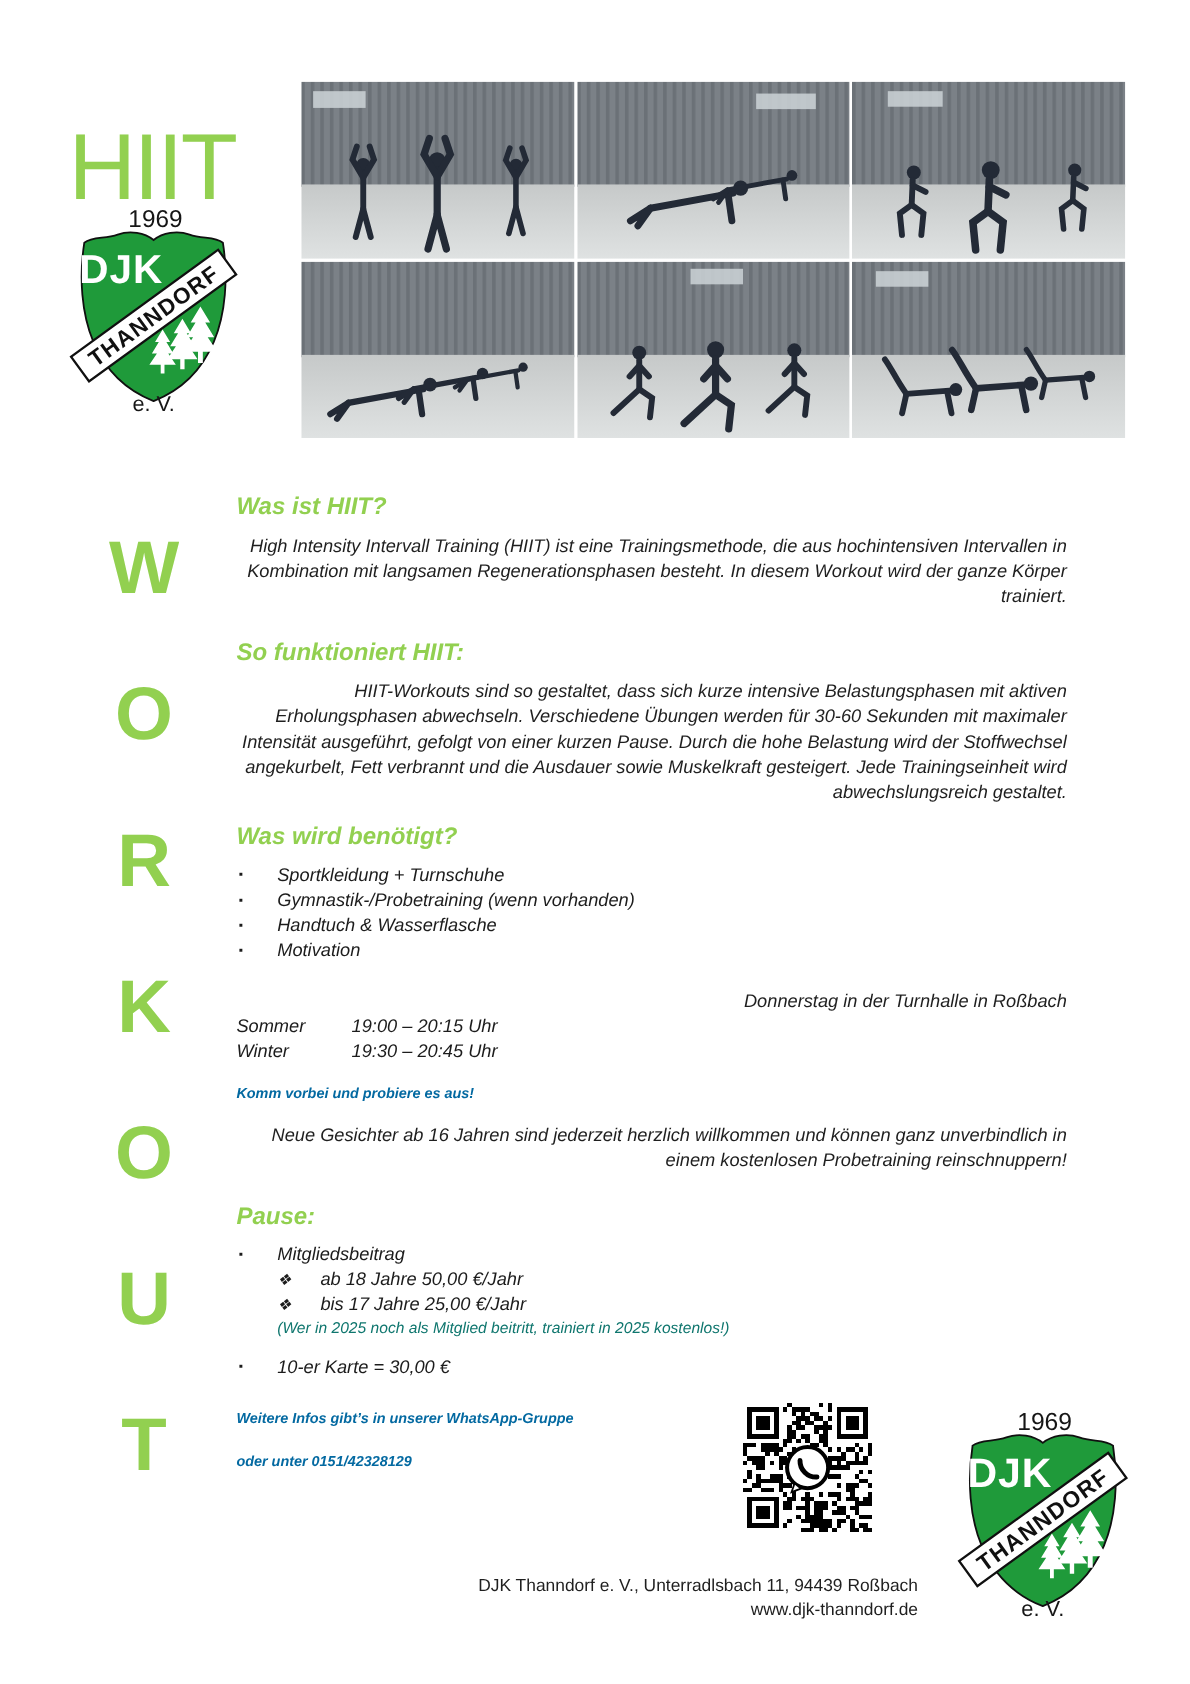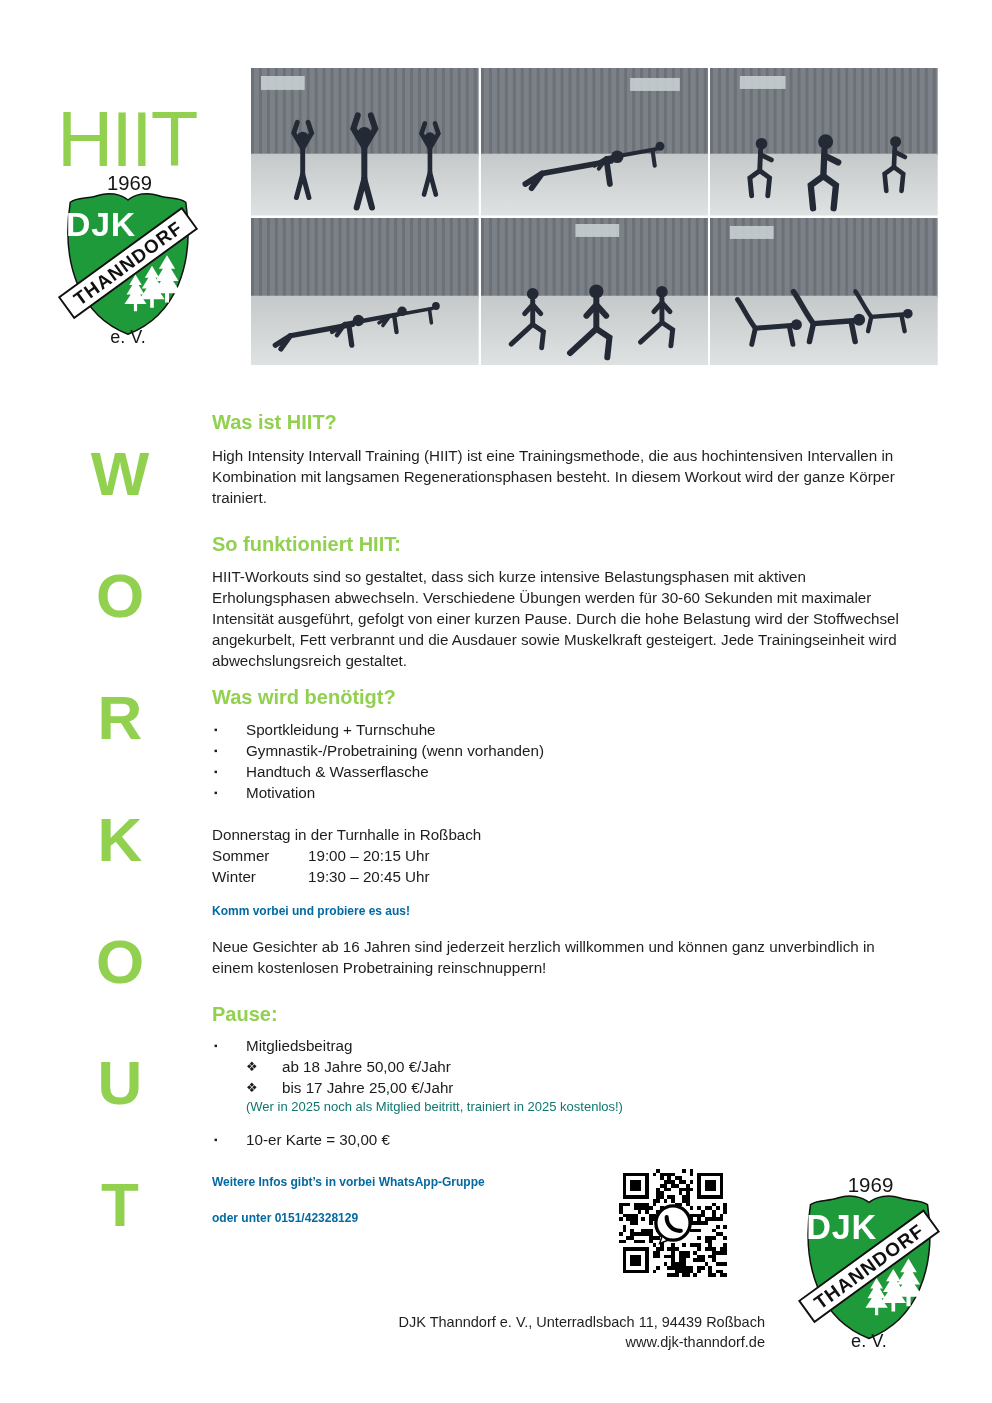--- a/index.html
+++ b/index.html
@@ -26,23 +26,23 @@
   .lg-ev     { font-size:24px; fill:#161616; }
   svg text { font-family:"Liberation Sans", sans-serif; }
 
   
   .collage { position:absolute; left:251px; top:68px; width:687px; height:297px;
              display:grid; grid-template-columns:1fr 1fr 1fr; grid-template-rows:1fr 1fr; gap:2px; }
   .photo { width:100%; height:100%; overflow:hidden; }
   .photo svg { width:100%; height:100%; display:block; }
 
   
-  .content { position:absolute; left:212px; top:404px; width:692px; }
+  .content { position:absolute; left:197px; top:404px; width:692px;font-style:italic; }
   .content h2 { font-size:20px; line-height:24px; font-weight:bold; color:#92D050; }
-  .content p  { font-size:15.2px; line-height:21px; color:#1f1f1f; }
+  .content p  { font-size:15.2px; line-height:21px; color:#1f1f1f;text-align:right; }
   .h-was      { margin-top:6px; }
   .p-was      { margin-top:11px; }
   .h-funk     { margin-top:24px; }
   .p-funk     { margin-top:10px; }
   .h-ben      { margin-top:14px; }
   .list       { margin-top:10px; }
   .li-row     { display:flex; font-size:15.2px; line-height:21px; }
   .li-row .b  { width:34px; flex:none; font-size:10px; padding-left:2px; }
   .h-kurs     { margin-top:14px; }
   .p-intro    { margin-top:21px; }
@@ -258,21 +258,21 @@
         <span class="d">❖</span>
         <span>bis 17 Jahre 25,00 €/Jahr</span>
       </div>
       <div class="note">(Wer in 2025 noch als Mitglied beitritt, trainiert in 2025 kostenlos!)</div>
       <div class="li-row li-card">
         <span class="b">▪</span>
         <span>10-er Karte = 30,00 €</span>
       </div>
     </div>
 
-    <div class="bold-line contact1">Weitere Infos gibt’s in vorbei WhatsApp-Gruppe</div>
+    <div class="bold-line contact1">Weitere Infos gibt’s in unserer WhatsApp-Gruppe</div>
     <div class="bold-line contact2">oder unter 0151/42328129</div>
   </div>
 
   <div class="qr">
     <svg viewBox="0 0 29 29">
       <g id="qr-rand" fill="#000">
           <rect x="10" y="0" width="1" height="1"></rect>
           <rect x="17" y="0" width="1" height="1"></rect>
           <rect x="19" y="0" width="1" height="1"></rect>
           <rect x="9" y="1" width="1" height="1"></rect>

